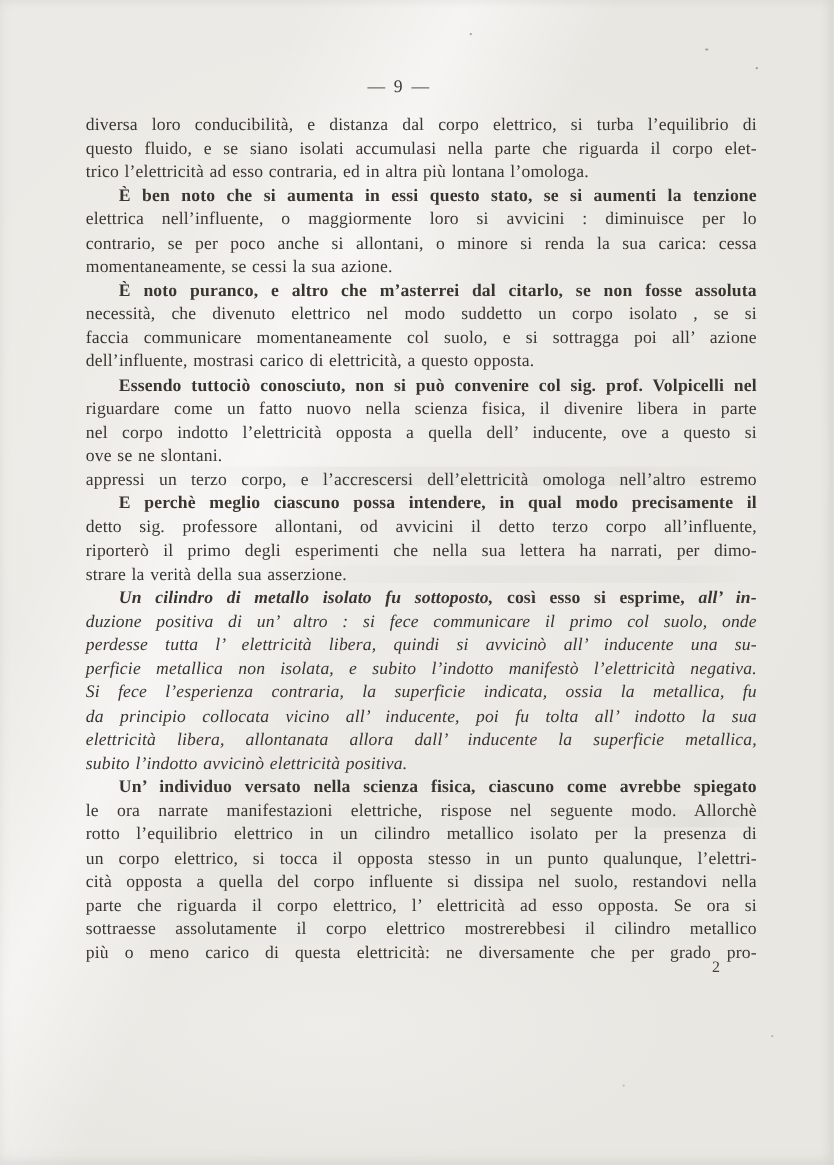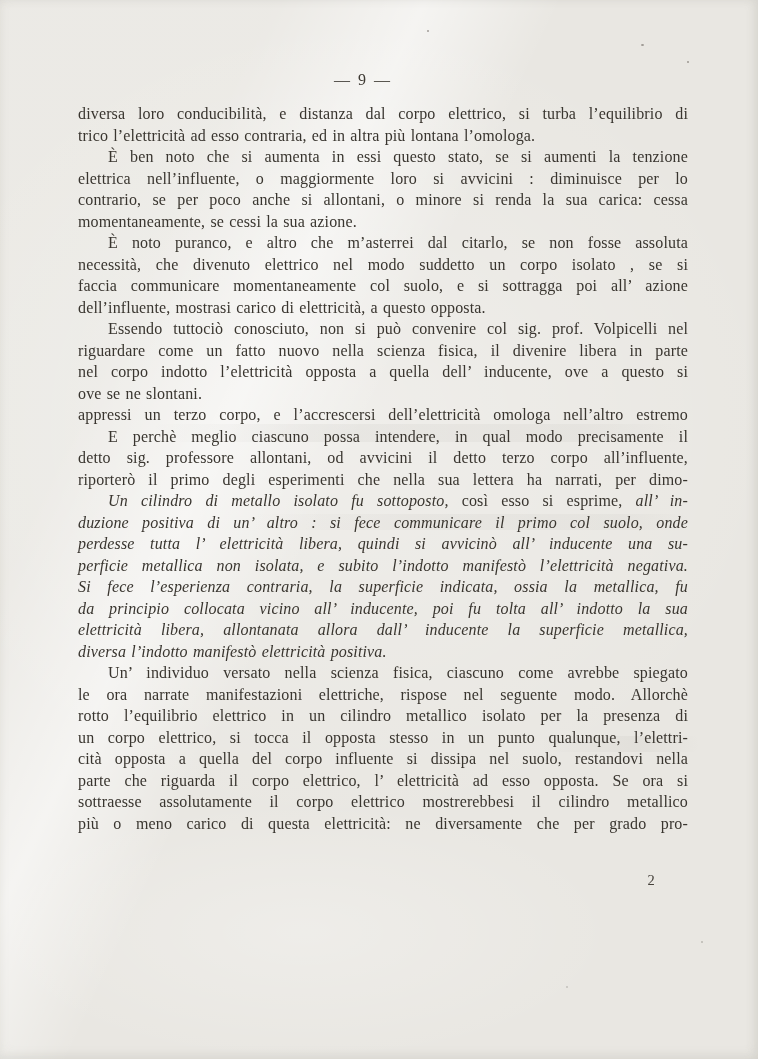--- a/index.html
+++ b/index.html
@@ -37,21 +37,21 @@
     font-size: 16px;
     line-height: 21.5px;
     letter-spacing: 0.15px;
     word-spacing: 1px;
   }
   .para { margin: 0; }
   .para.it { font-style: italic; }
   .rm { font-style: normal; }
   .line { text-align: justify; text-align-last: left; white-space: normal; }
   .line.j { text-align-last: justify; }
-  .line.ind { text-indent: 30px; }
+  .line.ind { text-indent: 30px; font-weight: bold; }
   .sig {
     position: absolute;
     left: 640px;
     top: 872px;
     width: 22px;
     text-align: center;
     font-size: 14.5px;
     color: #45413b;
   }
   .wash { position: absolute; pointer-events: none; }
@@ -83,20 +83,21 @@
   <div class="speck speck-2"></div>
   <div class="speck speck-3"></div>
   <div class="speck speck-4"></div>
   <div class="speck speck-5"></div>
 
   <div class="pagenum">— 9 —</div>
 
   <div class="textblock">
       <div class="para">
         <div class="line j"><span>diversa loro conducibilità, e distanza dal corpo elettrico, si turba l’equilibrio di</span></div>
+        <div class="line j"><span>questo fluido, e se siano isolati accumulasi nella parte che riguarda il corpo elet-</span></div>
         <div class="line"><span>trico l’elettricità ad esso contraria, ed in altra più lontana l’omologa.</span></div>
       </div>
       <div class="para">
         <div class="line j ind"><span>È ben noto che si aumenta in essi questo stato, se si aumenti la tenzione</span></div>
         <div class="line j"><span>elettrica nell’influente, o maggiormente loro si avvicini : diminuisce per lo</span></div>
         <div class="line j"><span>contrario, se per poco anche si allontani, o minore si renda la sua carica: cessa</span></div>
         <div class="line"><span>momentaneamente, se cessi la sua azione.</span></div>
       </div>
       <div class="para">
         <div class="line j ind"><span>È noto puranco, e altro che m’asterrei dal citarlo, se non fosse assoluta</span></div>
@@ -108,30 +109,31 @@
         <div class="line j ind"><span>Essendo tuttociò conosciuto, non si può convenire col sig. prof. Volpicelli nel</span></div>
         <div class="line j"><span>riguardare come un fatto nuovo nella scienza fisica, il divenire libera in parte</span></div>
         <div class="line j"><span>nel corpo indotto l’elettricità opposta a quella dell’ inducente, ove a questo si</span></div>
         <div class="line"><span>ove se ne slontani.</span></div>
         <div class="line j"><span>appressi un terzo corpo, e l’accrescersi dell’elettricità omologa nell’altro estremo</span></div>
       </div>
       <div class="para">
         <div class="line j ind"><span>E perchè meglio ciascuno possa intendere, in qual modo precisamente il</span></div>
         <div class="line j"><span>detto sig. professore allontani, od avvicini il detto terzo corpo all’influente,</span></div>
         <div class="line j"><span>riporterò il primo degli esperimenti che nella sua lettera ha narrati, per dimo-</span></div>
+        <div class="line"><span>strare la verità della sua asserzione.</span></div>
       </div>
       <div class="para it">
         <div class="line j ind"><span>Un cilindro di metallo isolato fu sottoposto, </span><span class="rm">così esso si esprime,</span><span> all’ in-</span></div>
         <div class="line j"><span>duzione positiva di un’ altro : si fece communicare il primo col suolo, onde</span></div>
         <div class="line j"><span>perdesse tutta l’ elettricità libera, quindi si avvicinò all’ inducente una su-</span></div>
         <div class="line j"><span>perficie metallica non isolata, e subito l’indotto manifestò l’elettricità negativa.</span></div>
         <div class="line j"><span>Si fece l’esperienza contraria, la superficie indicata, ossia la metallica, fu</span></div>
         <div class="line j"><span>da principio collocata vicino all’ inducente, poi fu tolta all’ indotto la sua</span></div>
         <div class="line j"><span>elettricità libera, allontanata allora dall’ inducente la superficie metallica,</span></div>
-        <div class="line"><span>diversa l’indotto manifestò elettricità positiva.</span></div>
+        <div class="line"><span>subito l’indotto avvicinò elettricità positiva.</span></div>
       </div>
       <div class="para">
         <div class="line j ind"><span>Un’ individuo versato nella scienza fisica, ciascuno come avrebbe spiegato</span></div>
         <div class="line j"><span>le ora narrate manifestazioni elettriche, rispose nel seguente modo. Allorchè</span></div>
         <div class="line j"><span>rotto l’equilibrio elettrico in un cilindro metallico isolato per la presenza di</span></div>
         <div class="line j"><span>un corpo elettrico, si tocca il opposta stesso in un punto qualunque, l’elettri-</span></div>
         <div class="line j"><span>cità opposta a quella del corpo influente si dissipa nel suolo, restandovi nella</span></div>
         <div class="line j"><span>parte che riguarda il corpo elettrico, l’ elettricità ad esso opposta. Se ora si</span></div>
         <div class="line j"><span>sottraesse assolutamente il corpo elettrico mostrerebbesi il cilindro metallico</span></div>
         <div class="line j"><span>più o meno carico di questa elettricità: ne diversamente che per grado pro-</span></div>

